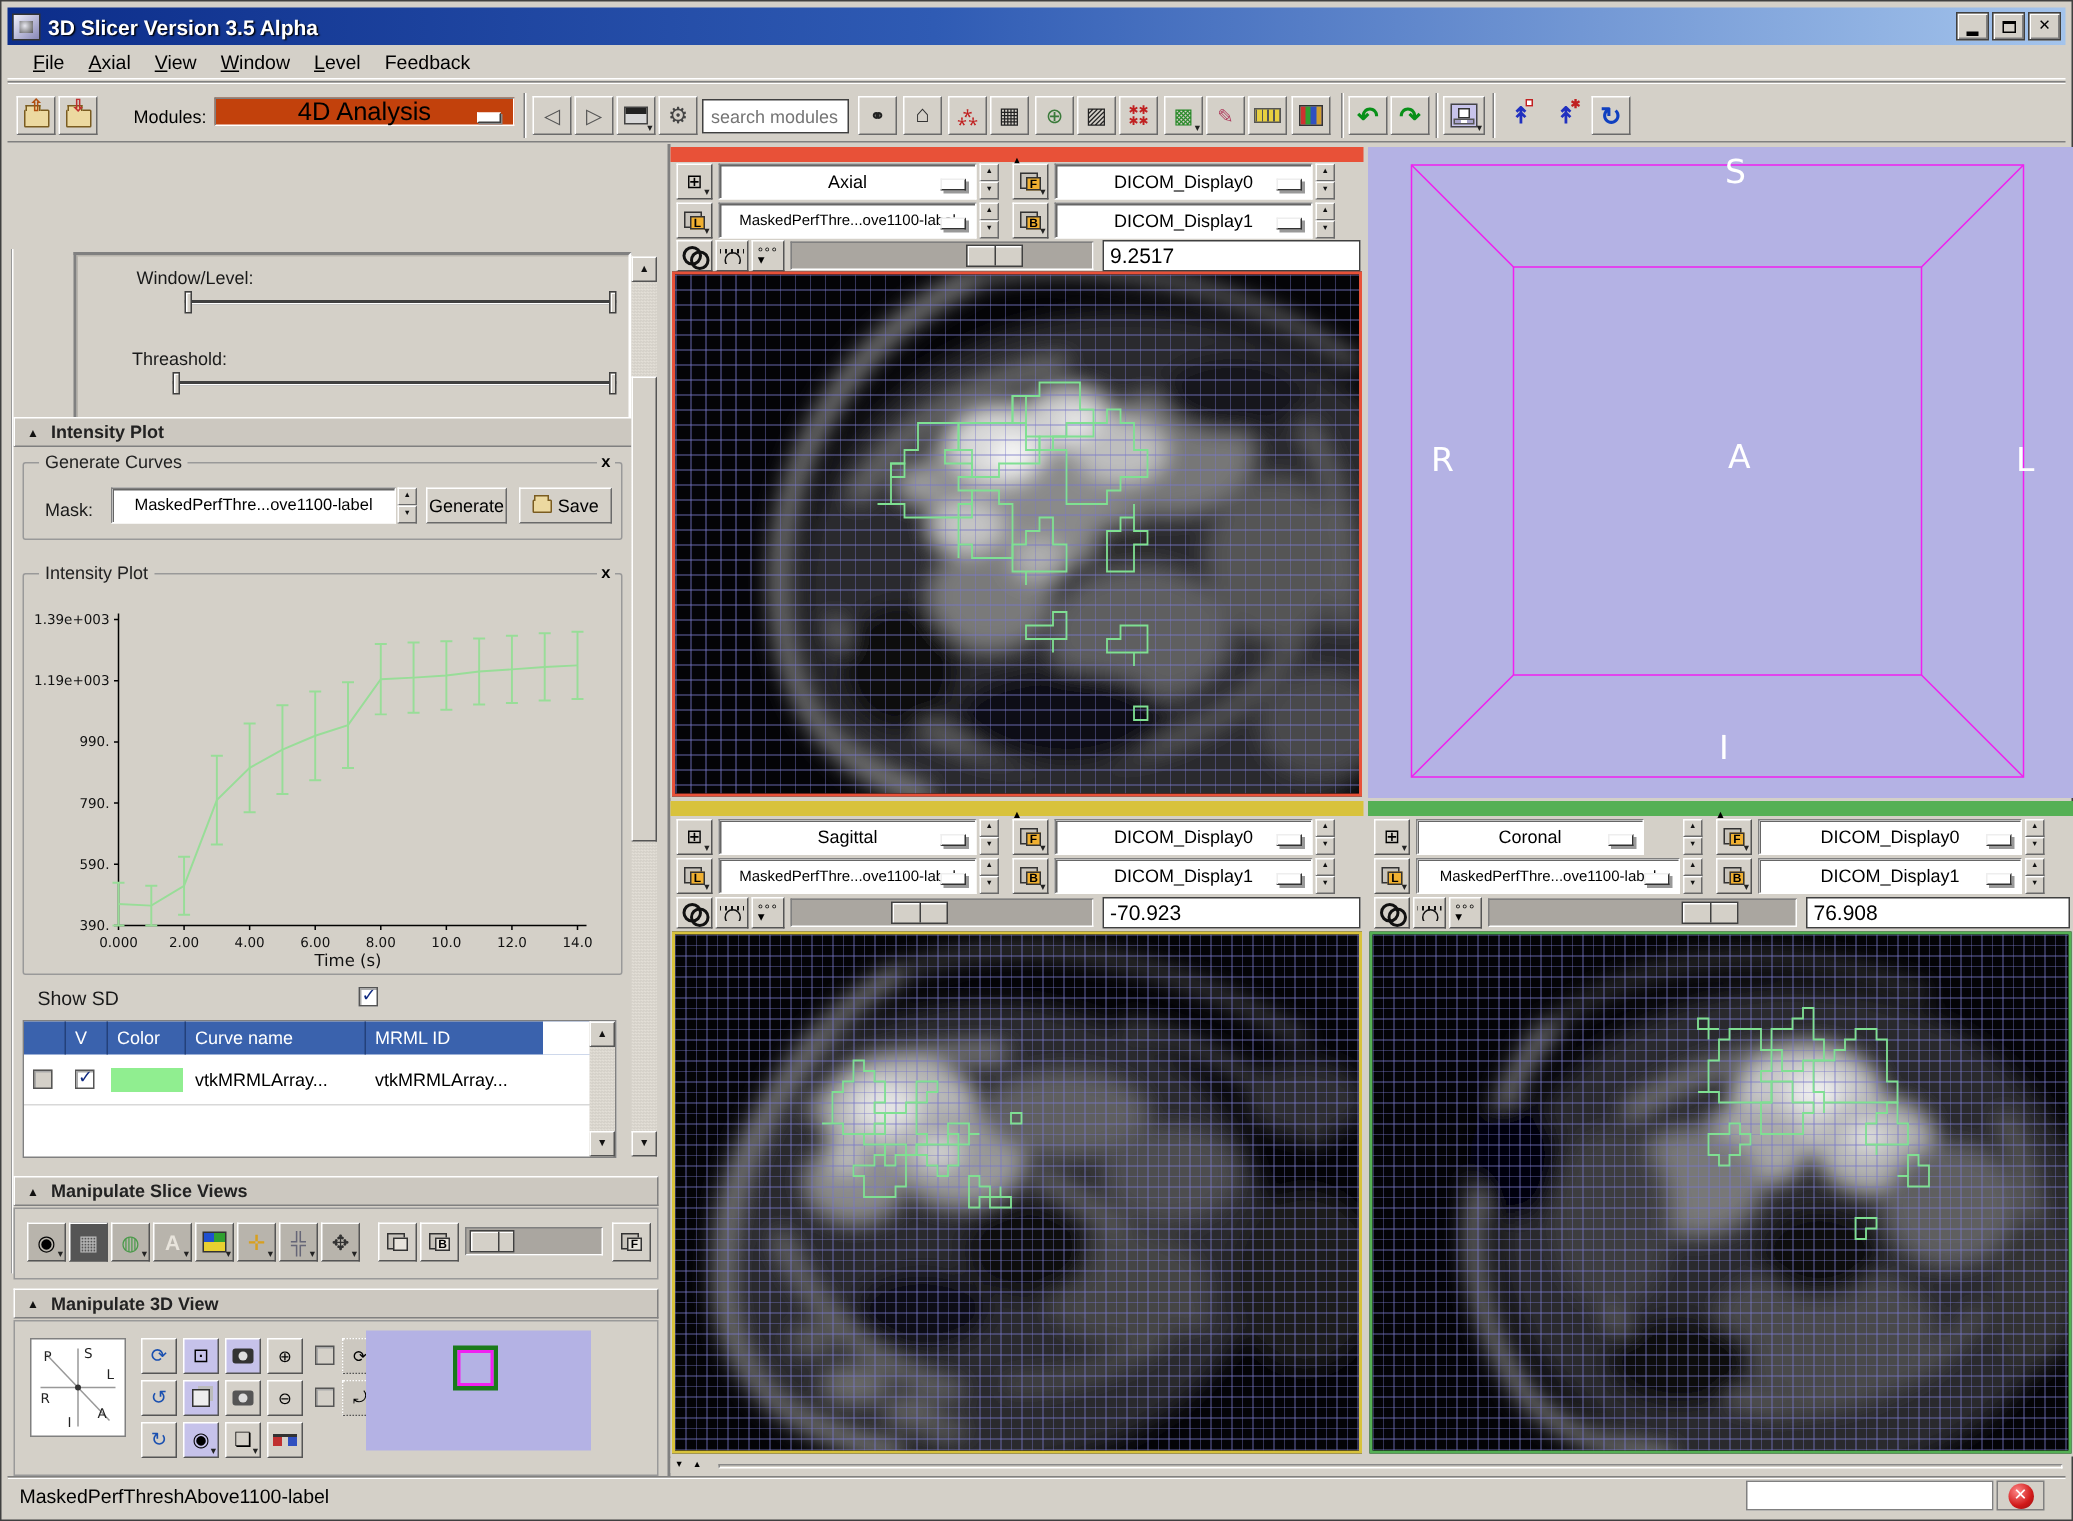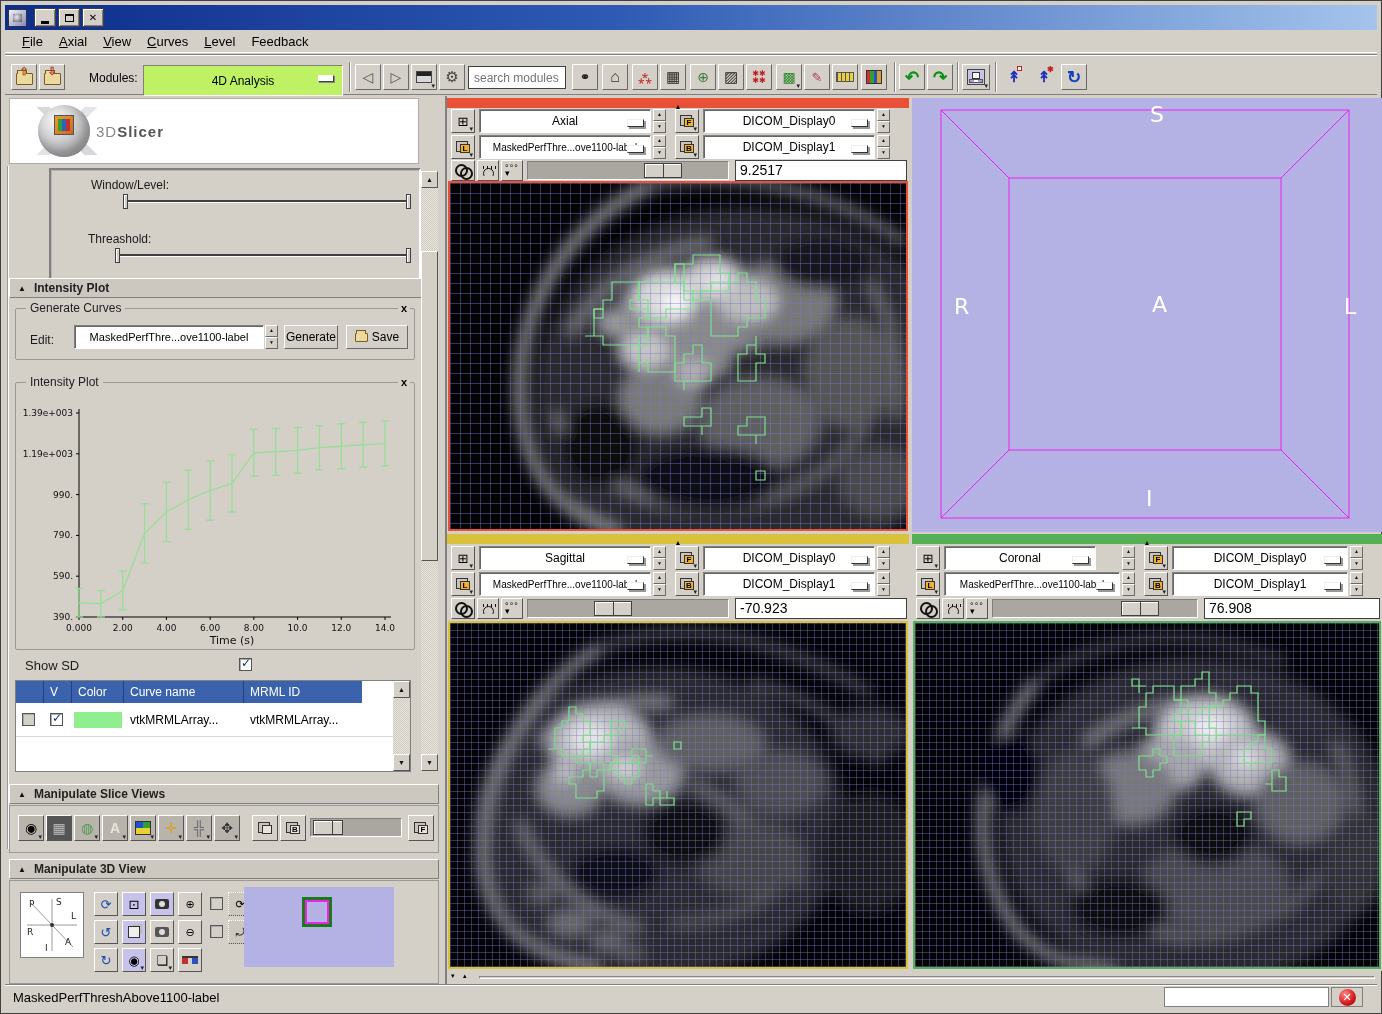--- a/index.html
+++ b/index.html
@@ -17,21 +17,21 @@
 
 .menubar{position:absolute;left:4px;top:29px;right:4px;height:23px;background:#d4d0c8;display:flex;align-items:center;padding-left:9px;border-bottom:1px solid #fff}
 .menu-item{padding:2px 8px;font-size:13px}
 .menu-item::first-letter{text-decoration:underline}
 .menu-item.nou::first-letter{text-decoration:none}
 
 .toolbar{position:absolute;left:4px;top:53px;right:4px;height:41px;background:#d4d0c8;border-top:1px solid #808080;box-shadow:inset 0 1px 0 #fff;border-bottom:1px solid #808080}
 .tb{position:absolute;top:9px;width:26px;height:26px;background:#d4d0c8;border:1px solid;border-color:#fff #6a6a6a #6a6a6a #fff;display:flex;align-items:center;justify-content:center;font-size:14px;padding:0}
 .tb .big{font-size:17px}
 .tlabel{position:absolute;top:16px;font-size:12px}
-.tdrop{position:absolute;top:10px;height:31px;background:#bef264;border:1px solid;border-color:#808080 #fff #fff #808080;display:flex;align-items:center;justify-content:center;font-size:12px}
+.tdrop{position:absolute;top:10px;height:19px;background:#c2410c;border:1px solid;border-color:#808080 #fff #fff #808080;display:flex;align-items:center;justify-content:center;font-size:17px}
 .kwind{position:absolute;right:8px;top:9px;width:16px;height:7px;background:#fff;border:1px solid;border-color:#fff #404040 #404040 #fff;box-shadow:1px 1px 0 #888}
 .tsep{position:absolute;top:7px;width:2px;height:30px;border-left:1px solid #808080;border-right:1px solid #fff}
 .tsearch{position:absolute;top:11px;height:23px;background:#fff;border:1px solid #404040;font-size:12px;color:#c2410c;padding:3px 5px;font-family:inherit}
 
 .fold{position:relative;width:17px;height:12px;background:#ecd9a0;border:1px solid #7a5c20;border-radius:1px;margin-top:3px}
 .fold:before{content:"";position:absolute;left:0;top:-4px;width:8px;height:3px;background:#ecd9a0;border:1px solid #7a5c20;border-bottom:none}
 .fold .arr{position:absolute;left:3px;top:-8px;font-size:11px;font-weight:bold;color:#b05010;line-height:10px}
 .ddc{position:absolute;right:1px;bottom:0px;font-size:7px;line-height:6px;color:#222}
 
 .lpanel{position:absolute;left:4px;top:95px;width:441px;bottom:29px;background:#d4d0c8;border-right:1px solid #808080}
@@ -110,34 +110,35 @@
 .hsb .grv{position:absolute;left:32px;right:2px;top:4px;height:3px;border:1px solid #888;border-bottom-color:#fff;border-right-color:#fff}
 svg text{font-family:"DejaVu Sans",sans-serif}
 </style>
 </head>
 <body>
 
 <div id="app">
 
   <div class="titlebar">
     <div class="title-icon"></div>
+    <div class="title-text">3D Slicer Version 3.5 Alpha</div>
     <div class="winbtn">
         <div class="minglyph"></div>
       </div>
     <div class="winbtn">
         <div class="maxglyph"></div>
       </div>
     <div class="winbtn">✕</div>
   </div>
 
   <div class="menubar">
     <div class="menu-item">File</div>
     <div class="menu-item">Axial</div>
     <div class="menu-item">View</div>
-    <div class="menu-item">Curves</div>
+    <div class="menu-item">Window</div>
     <div class="menu-item">Level</div>
     <div class="menu-item nou">Feedback</div>
   </div>
 
   <div class="toolbar">
     <button class="tb" style="left:6px">
         <span class="fold">
           <span class="arr">⇧</span>
         </span>
       </button>
@@ -221,26 +222,20 @@
       </button>
     <button class="tb" style="left:1026px;border-color:transparent;background:transparent">
         <span style="color:#2030c0;font-size:15px;font-weight:bold">↟<span style="position:absolute;left:15px;top:0px;font-size:8px;color:#c02020">✱</span></span>
       </button>
     <button class="tb" style="left:1056px">
         <span class="big" style="color:#1040c0;font-weight:bold">↻</span>
       </button>
   </div>
 
   <div class="lpanel">
-    <div class="logo">
-      <div class="wing"></div>
-      <div class="ball"></div>
-      <div class="cube"></div>
-      <div class="ltext"><span>3D</span><b>Slicer</b></div>
-    </div>
     <div class="modpanel">
       <div class="wlbox"></div>
       <span class="flabel" style="left:84px;top:12px">Window/Level:</span>
       <div class="rslider" style="left:116px;top:28px;width:288px">
         <div class="track"></div>
           <div class="hdl" style="left:0"></div>
           <div class="hdl" style="right:0"></div>
       </div>
       <span class="flabel" style="left:81px;top:66px">Threashold:</span>
       <div class="rslider" style="left:108px;top:82px;width:296px">
@@ -248,21 +243,21 @@
           <div class="hdl" style="left:0"></div>
           <div class="hdl" style="right:0"></div>
       </div>
       <div class="sechdr" style="top:112px">
           <span class="tri">▲</span>
           <span>Intensity Plot</span>
         </div>
       <div class="groupbox" style="top:142px;height:52px">
         <span class="gleg">Generate Curves</span>
         <span class="gclose">x</span>
-        <span class="flabel" style="left:14px;top:24px">Edit:</span>
+        <span class="flabel" style="left:14px;top:24px">Mask:</span>
         <div class="vdrop" style="left:58px;top:16px;width:190px;font-size:11px">
             <span>MaskedPerfThre...ove1100-label</span>
           </div>
         <div class="vspin" style="position:absolute;left:249px;top:16px;height:24px">
             <span>▲</span>
             <span>▼</span>
           </div>
         <button class="btn" style="position:absolute;left:268px;top:16px;width:54px;height:24px">Generate</button>
         <button class="btn" style="position:absolute;left:330px;top:16px;width:62px;height:24px">
             <span class="fold" style="width:13px;height:9px;margin:0 4px 0 0"></span>

